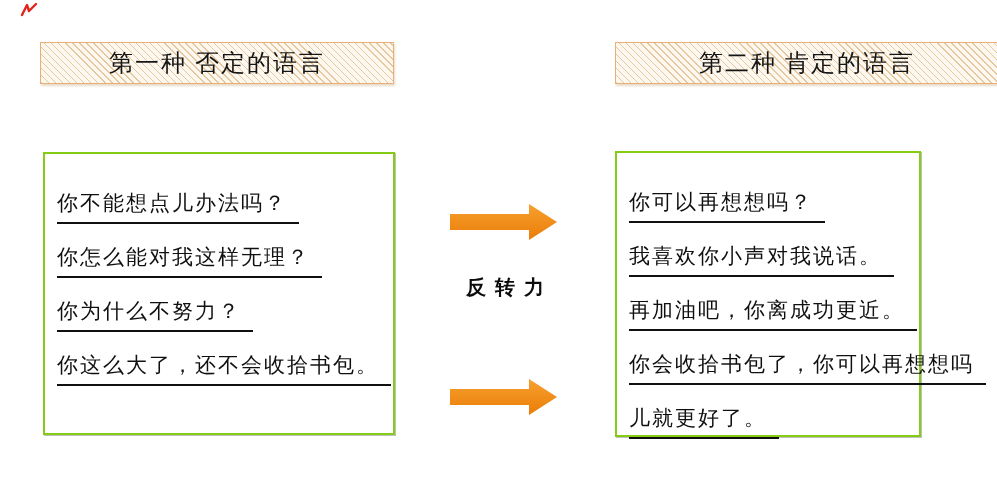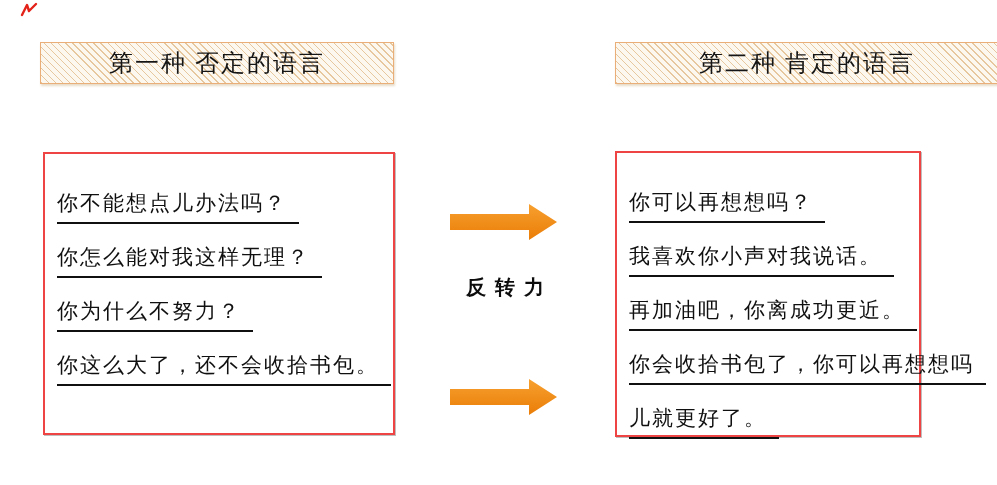--- a/index.html
+++ b/index.html
@@ -45,21 +45,21 @@
     font-size: 24px;
     color: #151515;
     letter-spacing: 2px;
     white-space: pre;
   }
 
   
   .textbox {
     position: absolute;
     background: #ffffff;
-    border: 2px solid #ef4444;
+    border: 2px solid #84cc16;
     box-shadow: 1px 1px 0 rgba(0,0,0,0.25);
     padding: 16px 12px 0 12px;
   }
   .textbox-left  { left: 43px;  top: 152px; width: 352px; height: 283px; }
   .textbox-right { left: 615px; top: 151px; width: 306px; height: 286px; text-align: center; }
 
   .line-row {
     height: 54px;
     display: flex;
     align-items: flex-end;

